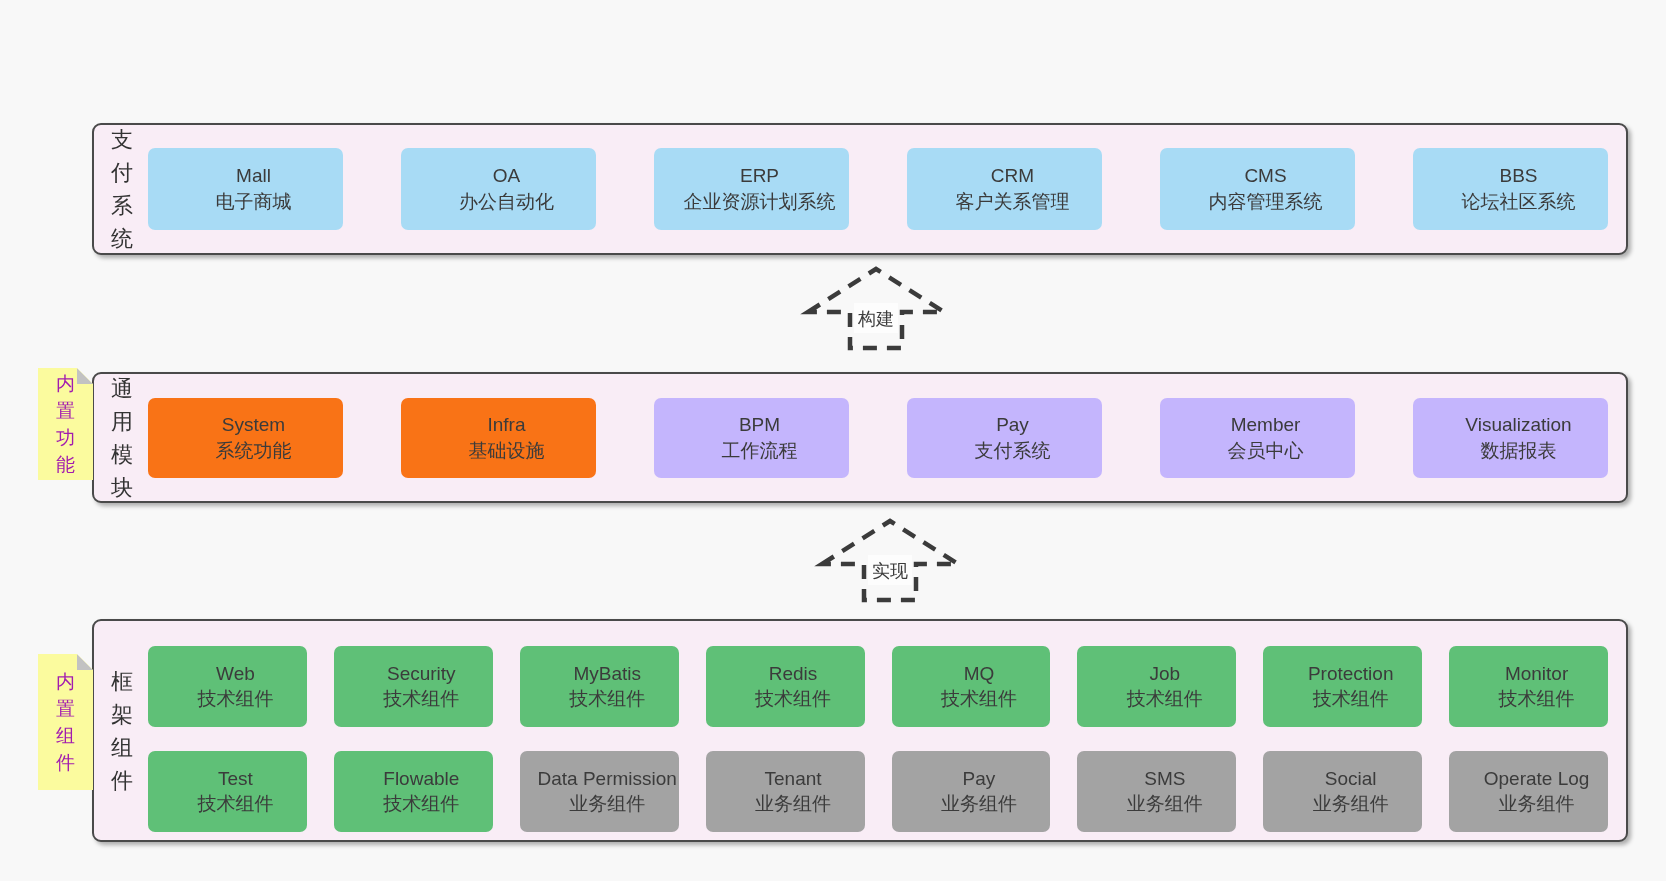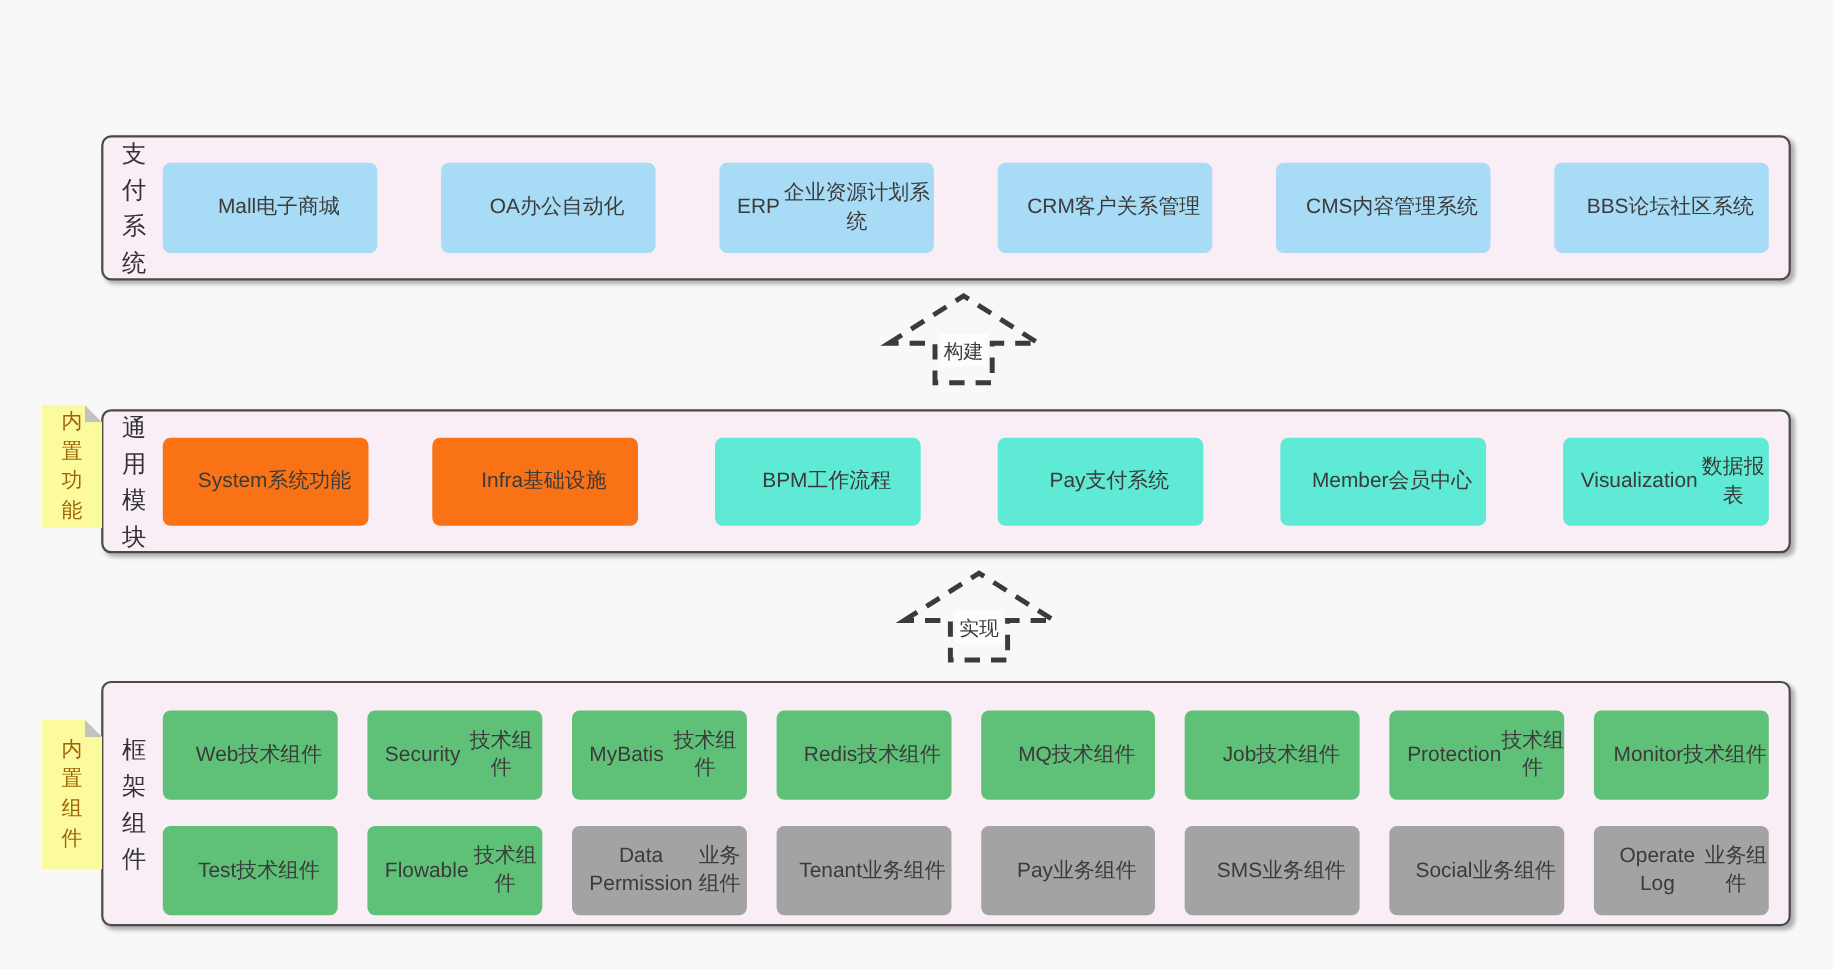--- a/index.html
+++ b/index.html
@@ -18,38 +18,38 @@
   .vlabel{
     flex:0 0 22px;width:22px;margin:0 15px 0 17px;
     font-size:22px;line-height:33px;text-align:center;
     word-break:break-all;color:#333;
   }
   .boxrow{flex:1;display:flex;gap:58px;padding-right:18px;}
   .boxrow8{flex:1;display:flex;gap:27px;padding-right:18px;}
   .rows2{flex:1;display:flex;flex-direction:column;gap:24px;justify-content:center;padding-right:0;}
   .box{
     flex:1;border-radius:7px;
-    display:flex;align-items:center;justify-content:center;
+    display:flex;flex-direction:column;align-items:center;justify-content:center;
     text-align:center;font-size:19px;line-height:26px;color:#3b3b3b;padding-left:16px;
   }
   .h82{height:82px;} .h80{height:80px;} .h81{height:81px;line-height:25px;}
   .blue{background:#a8dbf5;}
   .red{background:#f97316;}
-  .pink{background:#5eead4;margin-left:12px;}
+  .pink{background:#c4b5fd;}
   .gdark{background:#5fc077;}
   .glight{background:#a3a3a3;}
   .bt,.bs{display:block;}
   .sticky{
     position:absolute;left:38px;width:55px;background:#fbfb9e;z-index:3;
     display:flex;align-items:center;justify-content:center;
     clip-path:polygon(0 0,calc(100% - 16px) 0,100% 16px,100% 100%,0 100%);
   }
   .sticky .stext{
     width:19px;font-size:19px;line-height:27px;text-align:center;
-    word-break:break-all;color:#a16207;
+    word-break:break-all;color:#a21caf;
   }
   .fold{
     position:absolute;top:0;right:0;width:16px;height:16px;background:#c2c2c2;
     clip-path:polygon(0 0,100% 100%,0 100%);
   }
   .arrow{position:absolute;}
   .arrow text{font-family:"Liberation Sans",sans-serif;}
 </style>
 </head>
 <body>

